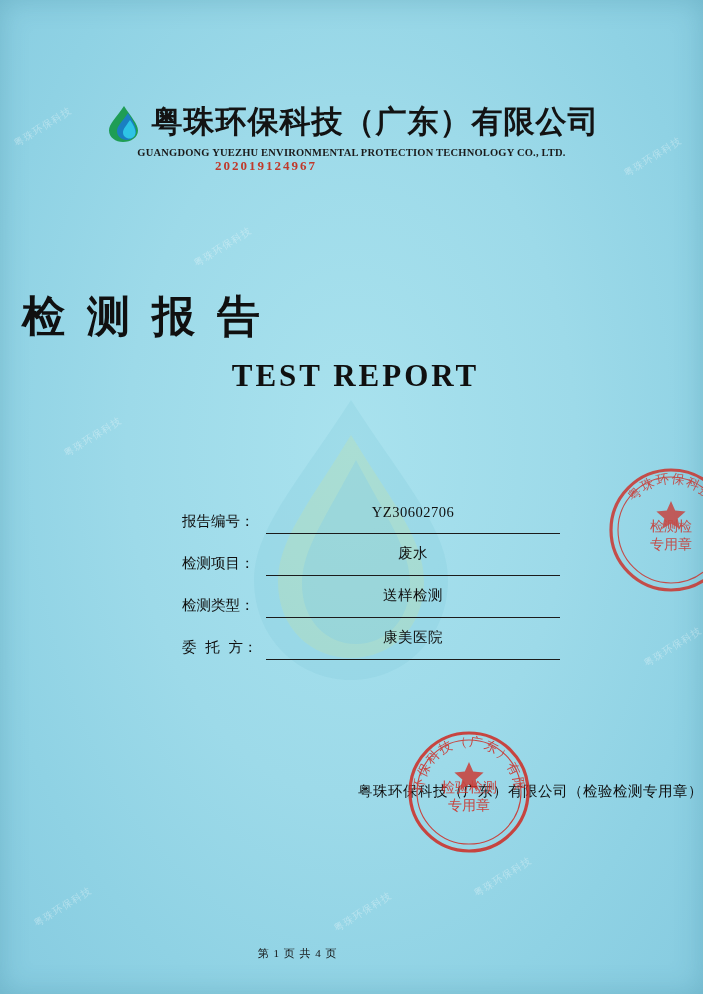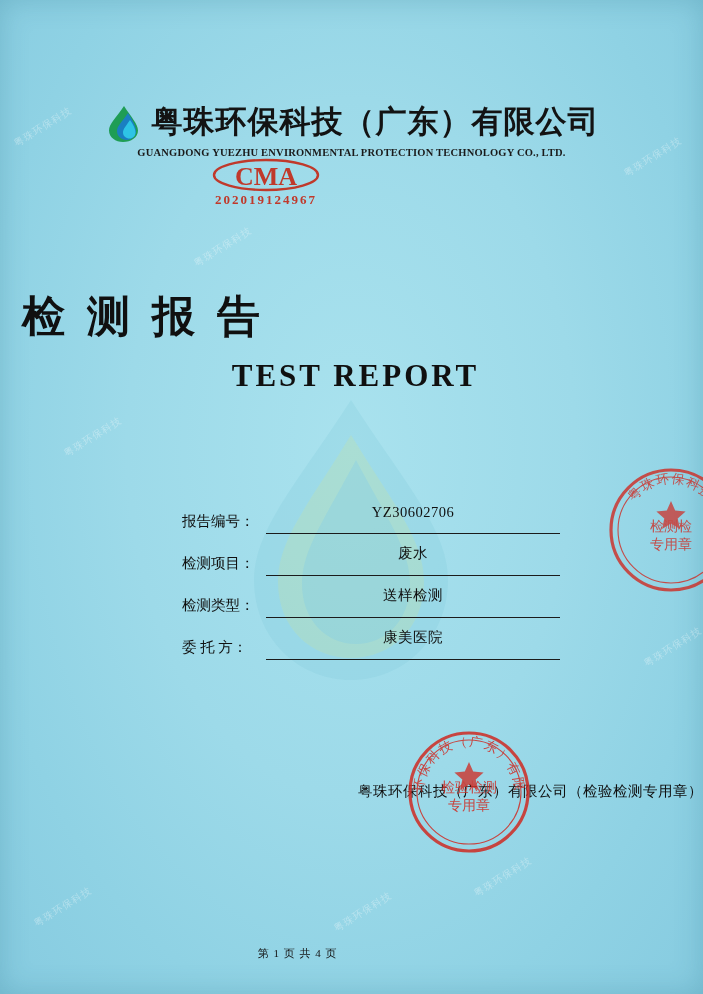--- a/index.html
+++ b/index.html
@@ -147,21 +147,21 @@
     top: 492px;
     width: 378px;
   }
   .field-row {
     display: flex;
     align-items: flex-end;
     height: 42px;
   }
   .field-label {
     flex: 0 0 84px;
-    font-family: Liberation Serif, serif;
+    font-family: Liberation Mono, monospace;
     font-size: 14.5px;
     color: #101010;
     white-space: nowrap;
     padding-bottom: 3px;
   }
   .field-value {
     flex: 1 1 auto;
     border-bottom: 1px solid #1b1b1b;
     text-align: center;
     font-family: "Liberation Serif", serif;
@@ -235,26 +235,20 @@
         <path d="M20 2 C12 14 5 20 5 26.5 C5 33.4 11.7 38 19 38 C27 38 34 33.4 34 26.5 C34 20 27 13 20 2 Z" fill="#1f9d55"></path>
         <path d="M24 9 C18 18 13 22 13 27 C13 32.5 17.5 36 22.5 36 C28 36 32 32 32 27 C32 22 29 17 24 9 Z" fill="#1a7fc1"></path>
         <path d="M26 16 C22 22 19 25 19 28.5 C19 32 22 34.5 25.5 34.5 C29 34.5 31.5 32 31.5 28.5 C31.5 25 29.5 21 26 16 Z" fill="#2ec4e6"></path>
       </svg>
       <div class="company-cn">粤珠环保科技（广东）有限公司</div>
     </div>
     <div class="company-en">GUANGDONG YUEZHU ENVIRONMENTAL PROTECTION TECHNOLOGY CO., LTD.</div>
   </div>
 
   <div class="cma-wrap">
-    <div class="cma-mark">
-      <svg width="120" height="34" viewBox="0 0 120 34">
-        <ellipse cx="60" cy="17" rx="52" ry="15" fill="none" stroke="#c0392b" stroke-width="2.4"></ellipse>
-        <text x="60" y="27" text-anchor="middle" font-family="Liberation Serif, serif" font-size="26" font-weight="bold" fill="#c0392b">CMA</text>
-      </svg>
-    </div>
     <div class="cma-code">202019124967</div>
   </div>
 
   <div class="title-cn">检测报告</div>
   <div class="title-en">TEST  REPORT</div>
 
   <div class="fields">
     <div class="field-row">
       <div class="field-label">报告编号：</div>
       <div class="field-value">YZ30602706</div>

